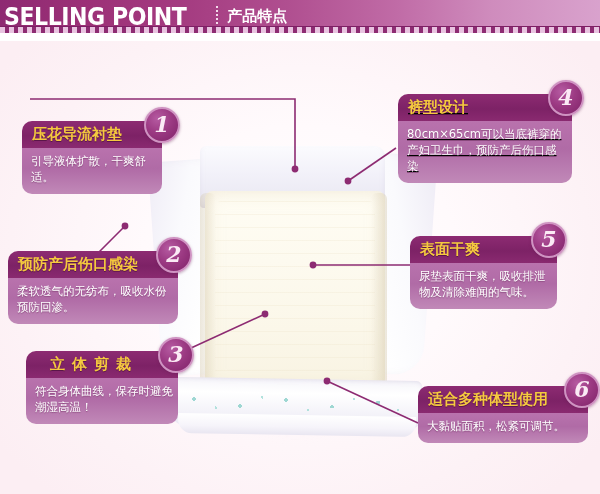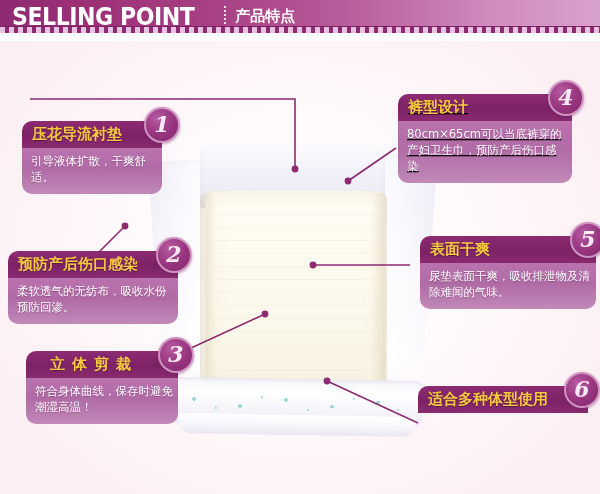--- a/index.html
+++ b/index.html
@@ -11,21 +11,21 @@
     position:relative;
   }
   #root{position:relative;width:600px;height:494px;overflow:hidden;background:#ffffff;}
 
   
   .header{
     position:absolute;left:0;top:0;width:600px;height:33px;
     background:linear-gradient(90deg,#8e2a72 0%,#9c3077 14%,#a43b80 30%,#b04f90 48%,#c06ba6 66%,#cf8cbd 82%,#d9a2cd 100%);
     overflow:hidden;
   }
-  .header-inner{position:absolute;left:12px;top:0;height:33px;display:flex;align-items:center;}
+  .header-inner{position:absolute;left:4px;top:0;height:33px;display:flex;align-items:center;}
   .sp-title{
     color:#ffffff;
     font-family:"DejaVu Sans","Liberation Sans",sans-serif;
     font-weight:bold;
     font-size:24px;
     letter-spacing:-0.5px;
     line-height:1;
     transform:scaleX(0.92);
     transform-origin:left center;
     white-space:nowrap;
@@ -268,35 +268,38 @@
         <div class="t">裤型设计</div>
       </div>
       <div class="body">
         <div class="d">80cm×65cm可以当底裤穿的产妇卫生巾，预防产后伤口感染</div>
       </div>
       <div class="num" style="right:-12px;top:-14px;">
         <span>4</span>
       </div>
     </div>
 
-    <div class="callout" style="left:420px;top:195px;width:176px;">
+    <div class="callout" style="left:410px;top:195px;width:147px;">
       <div class="head">
         <div class="t">表面干爽</div>
       </div>
       <div class="body">
         <div class="d">尿垫表面干爽，吸收排泄物及清除难闻的气味。</div>
       </div>
       <div class="num" style="right:-10px;top:-14px;">
         <span>5</span>
       </div>
     </div>
 
     <div class="callout" style="left:418px;top:345px;width:170px;">
       <div class="head">
         <div class="t">适合多种体型使用</div>
       </div>
+      <div class="body">
+        <div class="d">大黏贴面积，松紧可调节。</div>
+      </div>
       <div class="num" style="right:-12px;top:-14px;">
         <span>6</span>
       </div>
     </div>
 
   </div>
 </div>
 
 </body></html>

